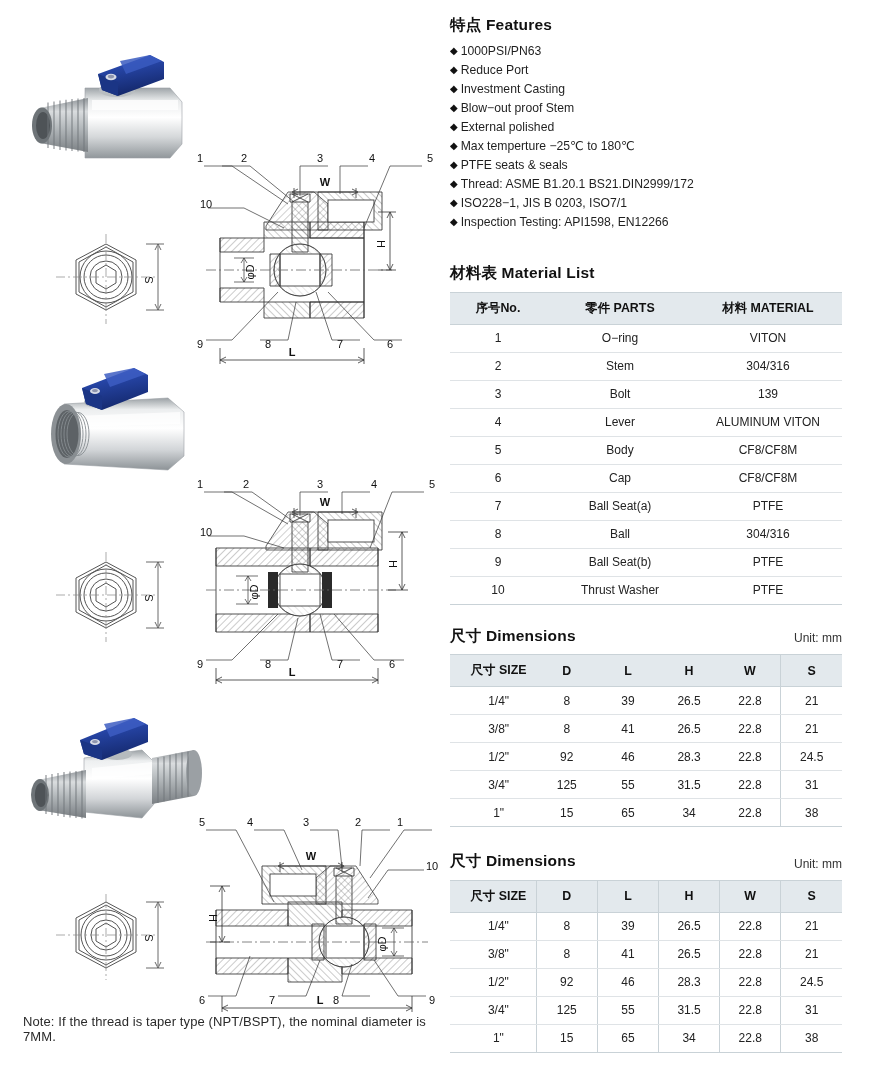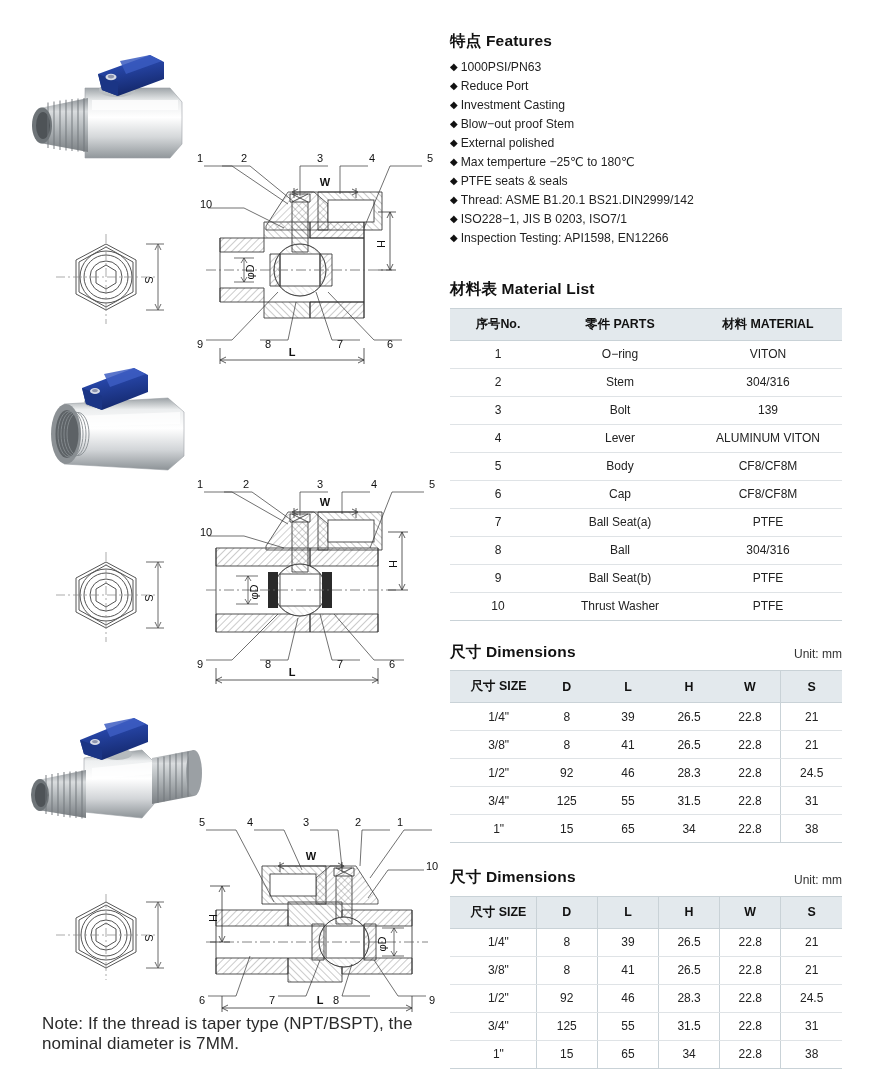--- a/index.html
+++ b/index.html
@@ -19,22 +19,22 @@
 
   .photo { position:absolute; }
   .photo svg { display:block; }
 
   .drawing { position:absolute; }
   .drawing svg { display:block; }
 
   .endview { position:absolute; }
 
   .note {
-    position:absolute; left:42px; top:1014px; width:410px;
-    font-size:17px; color:#2a2a2a; letter-spacing:.1px;
+    position:absolute; left:23px; top:1014px; width:410px;
+    font-size:13px; color:#2a2a2a; letter-spacing:.1px;
   }
 
   
   .right-col { position:absolute; left:450px; top:0; width:420px; }
 
   h2.section-title {
     margin:0; font-size:15.5px; font-weight:bold; color:#111;
     letter-spacing:.2px; line-height:1.2;
   }
   .title-row { display:flex; align-items:flex-end; justify-content:space-between; }
@@ -642,21 +642,21 @@
         </g>
         <text class="dl" x="194" y="138" transform="rotate(-90 194,138)" text-anchor="middle">φD</text>
       </svg>
     </div>
 
     <div class="note">Note: If the thread is taper type (NPT/BSPT), the nominal diameter is 7MM.</div>
   </div>
 
   <div class="right-col">
 
-    <section style="padding-top:32px;">
+    <section style="padding-top:16px;">
       <h2 class="section-title">特点 Features</h2>
       <ul class="features">
         <li>
             <span class="bullet">◆</span>
             <span>1000PSI/PN63</span>
           </li>
         <li>
             <span class="bullet">◆</span>
             <span>Reduce Port</span>
           </li>
@@ -675,21 +675,21 @@
         <li>
             <span class="bullet">◆</span>
             <span>Max temperture −25℃ to 180℃</span>
           </li>
         <li>
             <span class="bullet">◆</span>
             <span>PTFE seats &amp; seals</span>
           </li>
         <li>
             <span class="bullet">◆</span>
-            <span>Thread: ASME B1.20.1  BS21.DIN2999/142</span>
+            <span>Thread: ASME B1.20.1  BS21.DIN2999/172</span>
           </li>
         <li>
             <span class="bullet">◆</span>
             <span>ISO228−1, JIS B 0203, ISO7/1</span>
           </li>
         <li>
             <span class="bullet">◆</span>
             <span>Inspection Testing: API1598, EN12266</span>
           </li>
       </ul>

